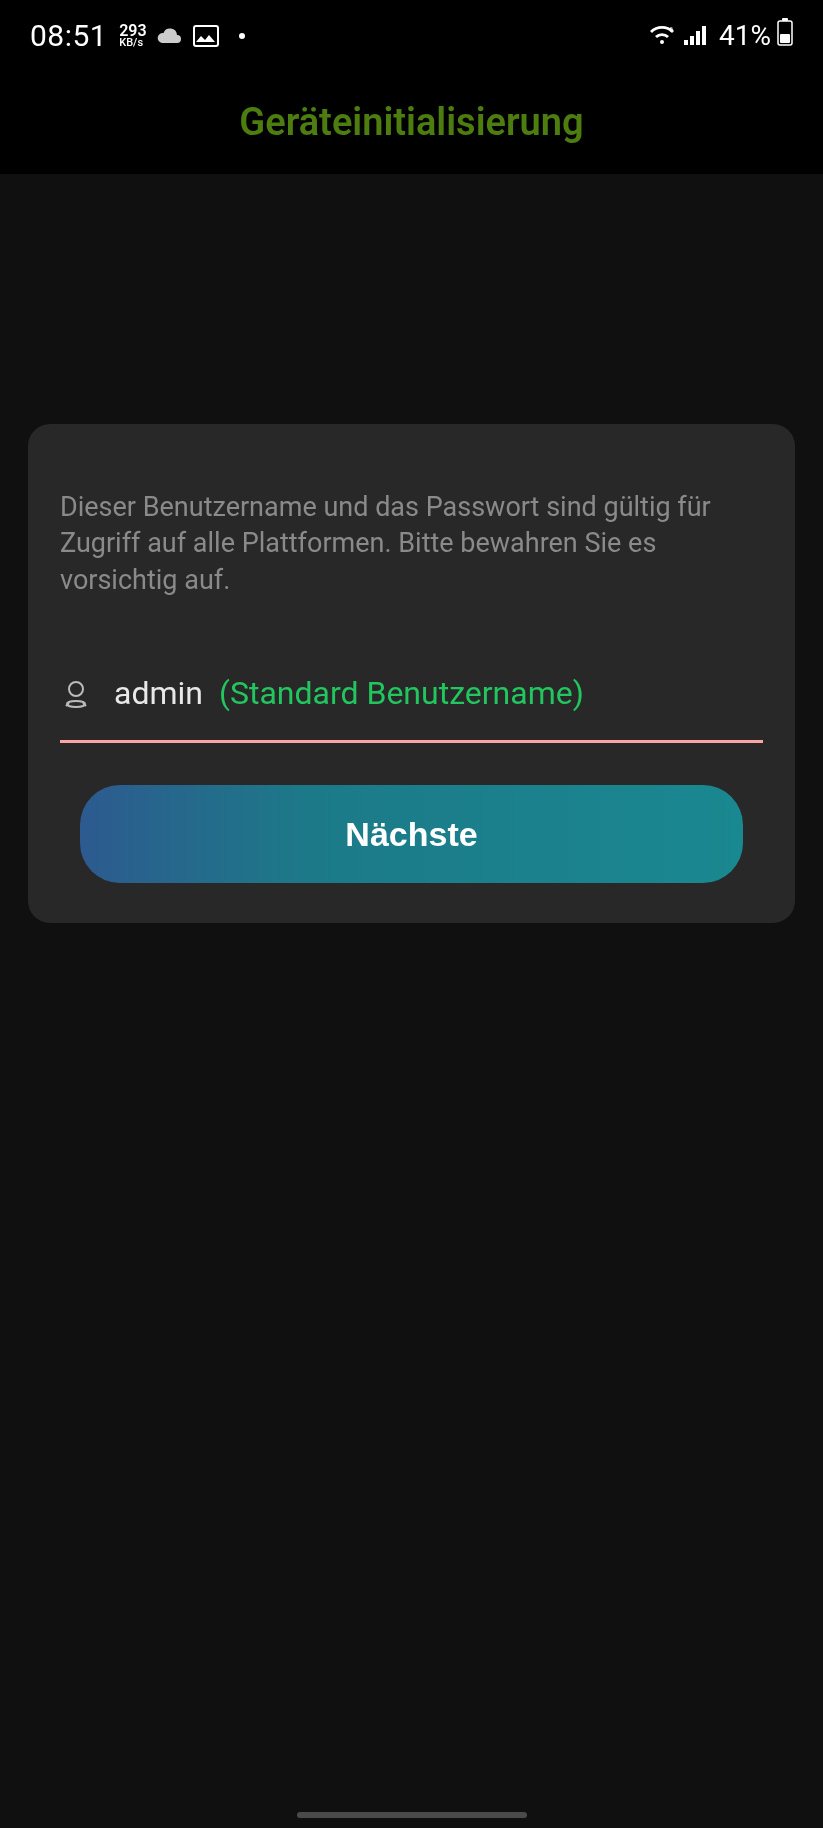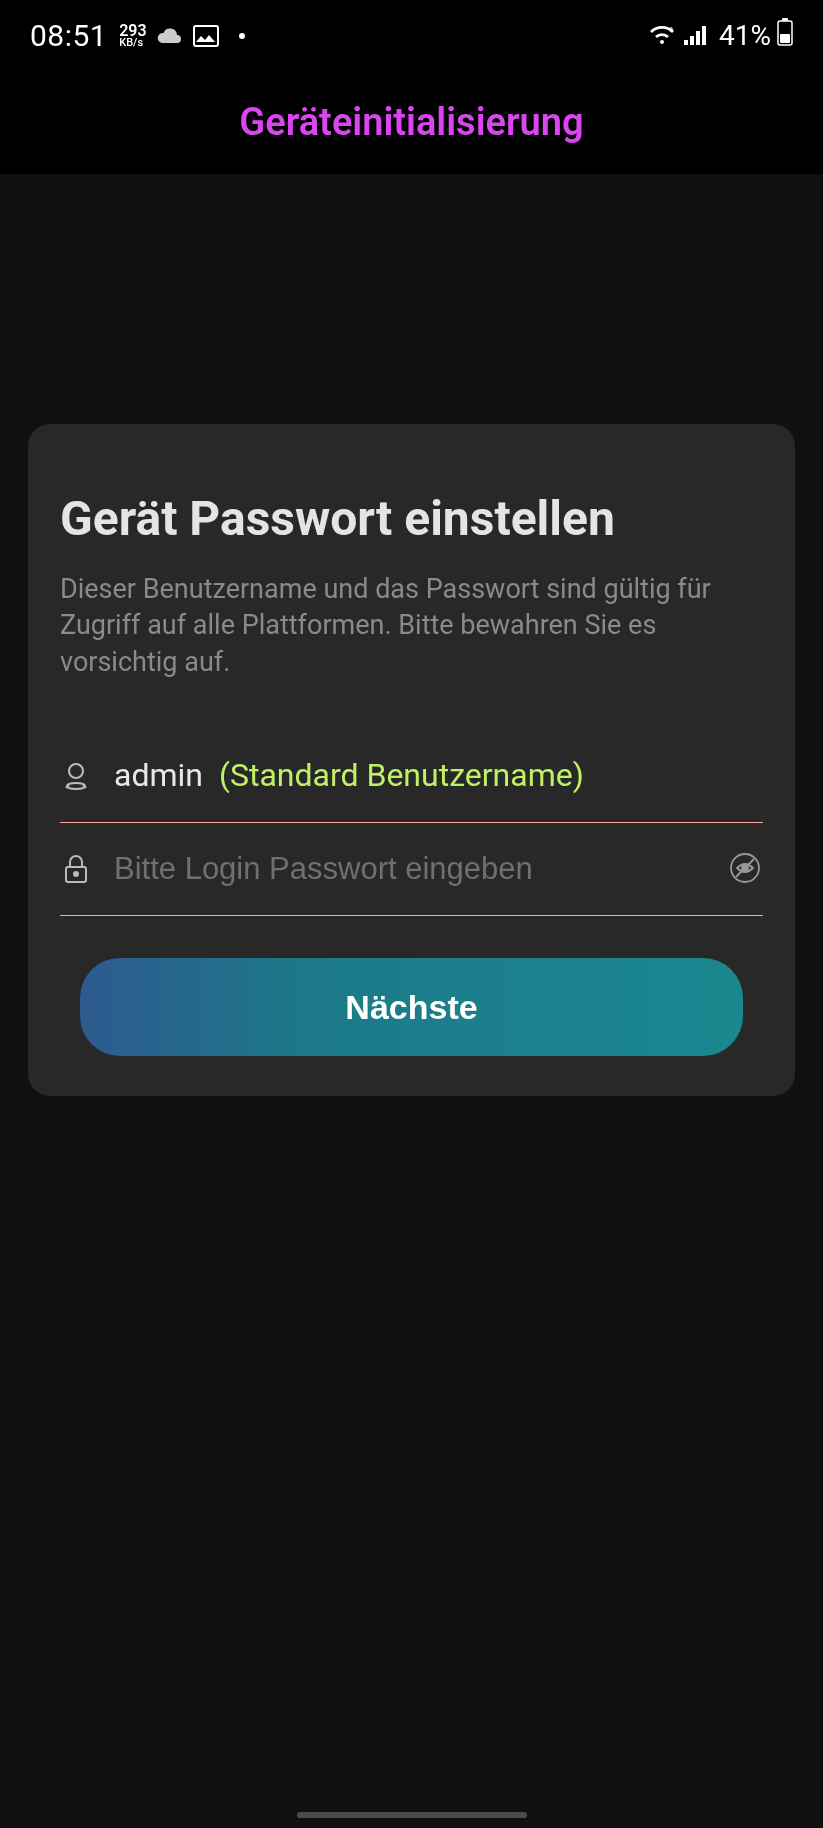--- a/index.html
+++ b/index.html
@@ -74,21 +74,21 @@
     }
     
     
     .header {
       text-align: center;
       padding: 40px 0 30px 0;
     }
     .header-title {
       font-size: 38px;
       font-weight: 600;
-      color: #d946ef;
+      color: #4d7c0f;
     }
     
     
     .app-body {
       background: #101010;
       height: calc(100% - 155px);
       padding-top: 250px;
     }
     
     
@@ -115,21 +115,21 @@
       font-size: 27px;
       color: #8a8a8a;
       line-height: 1.35;
       margin-bottom: 48px;
     }
     
     
     .field-row {
       display: flex;
       align-items: center;
-      border-bottom: 1px solid #fca5a5;
+      border-bottom: 3px solid #fca5a5;
       padding: 28px 0;
       gap: 22px;
     }
     .field-icon {
       flex-shrink: 0;
       width: 32px;
       height: 32px;
       display: flex;
       align-items: center;
       justify-content: center;
@@ -140,21 +140,21 @@
       align-items: center;
       gap: 16px;
       min-width: 0;
     }
     .username-value {
       font-size: 32px;
       color: #e8e8e8;
     }
     .username-hint {
       font-size: 32px;
-      color: #bef264;
+      color: #22c55e;
     }
     .field-input {
       flex: 1;
       background: transparent;
       border: none;
       outline: none;
       font-size: 31px;
       color: #e8e8e8;
       min-width: 0;
     }
@@ -249,59 +249,38 @@
     </span>
   </div>
 </div>
 
 <div class="header">
   <div class="header-title">Geräteinitialisierung</div>
 </div>
 
 <div class="app-body">
   <div class="card">
-    <div class="card-title">Gerät Passwort einstellen</div>
     <div class="card-description">Dieser Benutzername und das Passwort sind gültig für Zugriff auf alle Plattformen. Bitte bewahren Sie es vorsichtig auf.</div>
     
     
     <div class="field-row">
       <span class="field-icon">
         <svg width="30" height="30" viewBox="0 0 30 30" fill="none" stroke="#bbb" stroke-width="2">
           <circle cx="15" cy="11" r="7"></circle>
           <path d="M8 25 l-3 3 M22 25 l3 3"></path>
           <ellipse cx="15" cy="26" rx="9" ry="3"></ellipse>
         </svg>
       </span>
       <div class="field-content">
         <span class="username-value">admin</span>
         <span class="username-hint">(Standard Benutzername)</span>
       </div>
     </div>
     
     
-    <div class="field-row">
-      <span class="field-icon">
-        <svg width="28" height="30" viewBox="0 0 28 30" fill="none" stroke="#bbb" stroke-width="2">
-          <rect x="4" y="13" width="20" height="15" rx="2"></rect>
-          <path d="M8 13 V8 a6 6 0 0 1 12 0 v5"></path>
-          <circle cx="14" cy="20" r="2" fill="#bbb"></circle>
-        </svg>
-      </span>
-      <input type="password" class="field-input" placeholder="Bitte Login Passwort eingeben" style="">
-      <button class="eye-button">
-        <span>
-          <svg width="32" height="32" viewBox="0 0 32 32" fill="none" stroke="#999" stroke-width="1.8">
-            <circle cx="16" cy="16" r="14"></circle>
-            <path d="M8 16 q8 -8 16 0 q-8 8 -16 0z"></path>
-            <circle cx="16" cy="16" r="3" fill="#999"></circle>
-            <line x1="7" y1="25" x2="25" y2="7"></line>
-          </svg>
-        </span>
-      </button>
-    </div>
     
     
     
     
     <button class="next-button">Nächste</button>
   </div>
 </div>
 
 <div class="home-indicator"></div>
 

